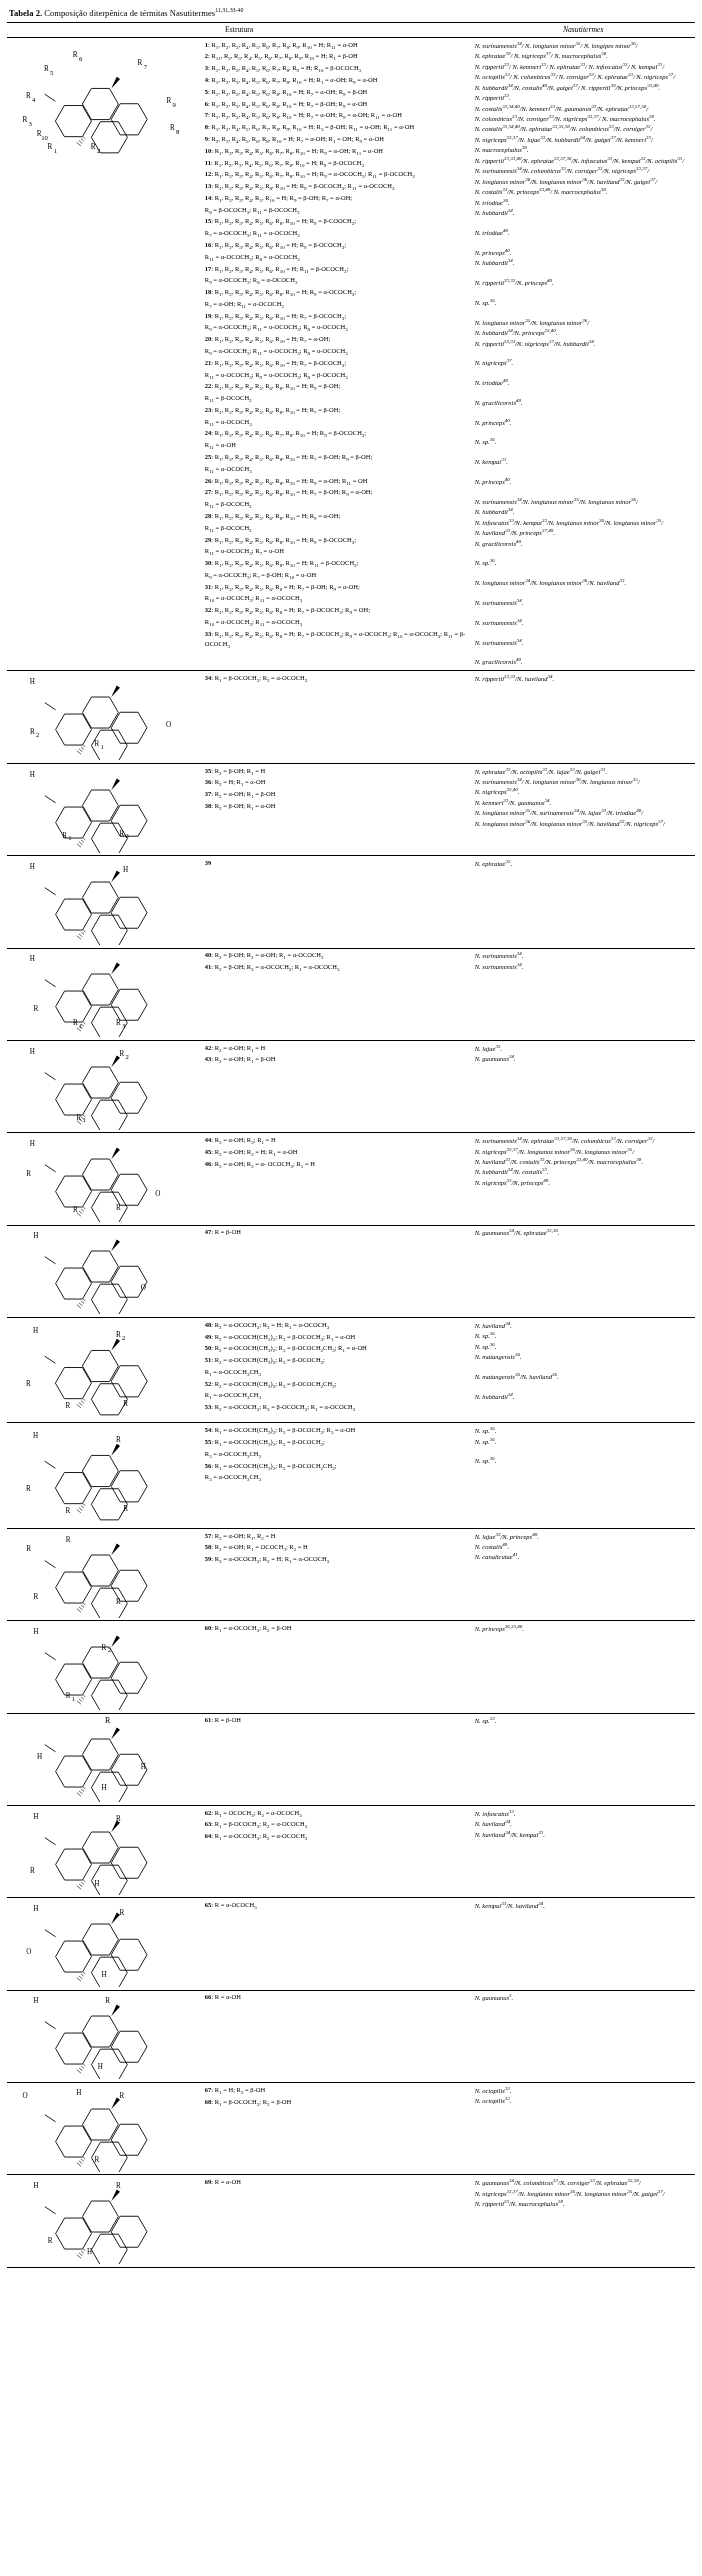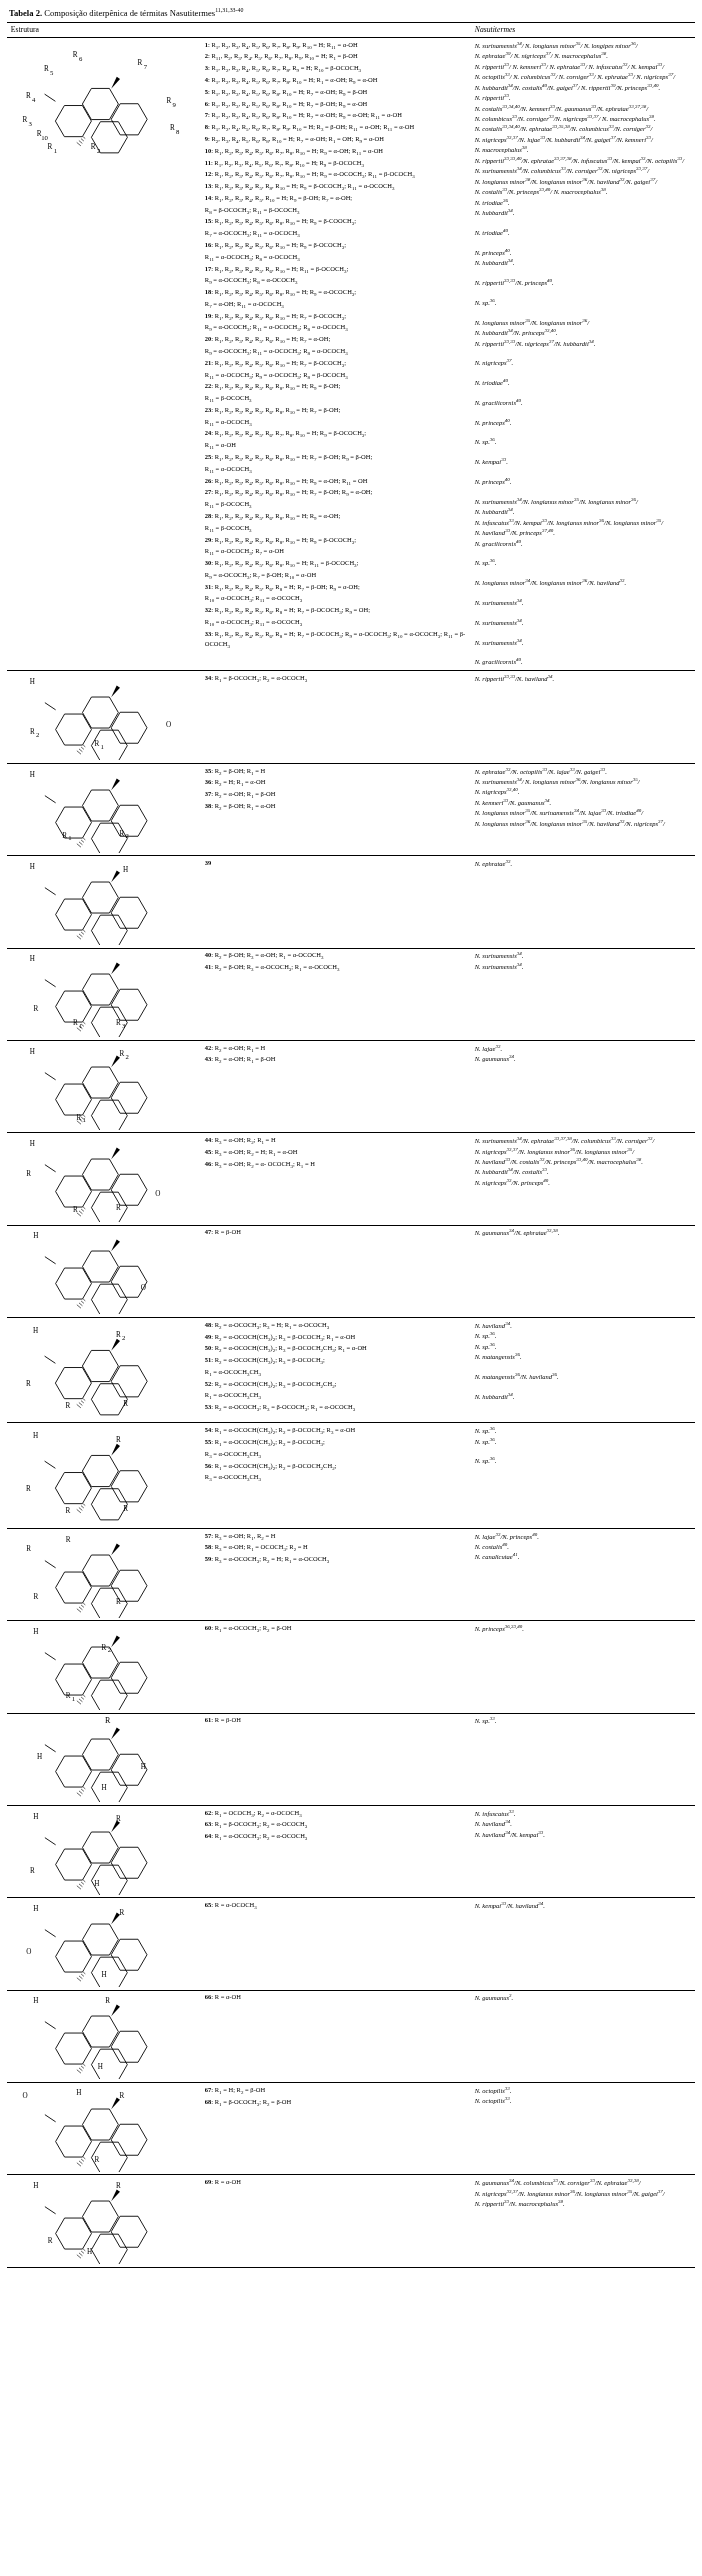--- a/index.html
+++ b/index.html
@@ -4,21 +4,21 @@
 <style>
   html,body{margin:0;padding:0;background:#ffffff;}
   body{font-family:"Liberation Serif", serif; color:#000; width:703px;}
   .page{width:703px; padding:5.4px 7.2px 9px 7.2px; box-sizing:border-box;}
   .caption{font-size:8.6px; margin:1.8px 0 3.6px 1.8px;}
   .caption b{font-weight:bold;}
   .caption sup{font-size:5.9px;}
   table.main{border-collapse:collapse; width:688px; table-layout:fixed;}
   table.main > thead > tr > th{
     border-top:1.1px solid #000; border-bottom:1.1px solid #000;
-    font-size:7.7px; font-weight:normal; text-align:left; padding:2.7px 3.6px;
+    font-size:7.7px; font-weight:normal; text-align:center; padding:2.7px 3.6px;
   }
   table.main > tbody > tr > td{
     vertical-align:top; padding:2.7px 3.6px; font-size:6.5px; line-height:1.22;
   }
   table.main > tbody > tr{ border-bottom:0.7px solid #000; }
   col.c1{width:194px;}
   col.c2{width:270px;}
   col.c3{width:224px;}
   .struct{ text-align:center; padding:3.6px 1.8px 5.4px 1.8px;}
   .items div.it{ margin-bottom:1.4px; }

